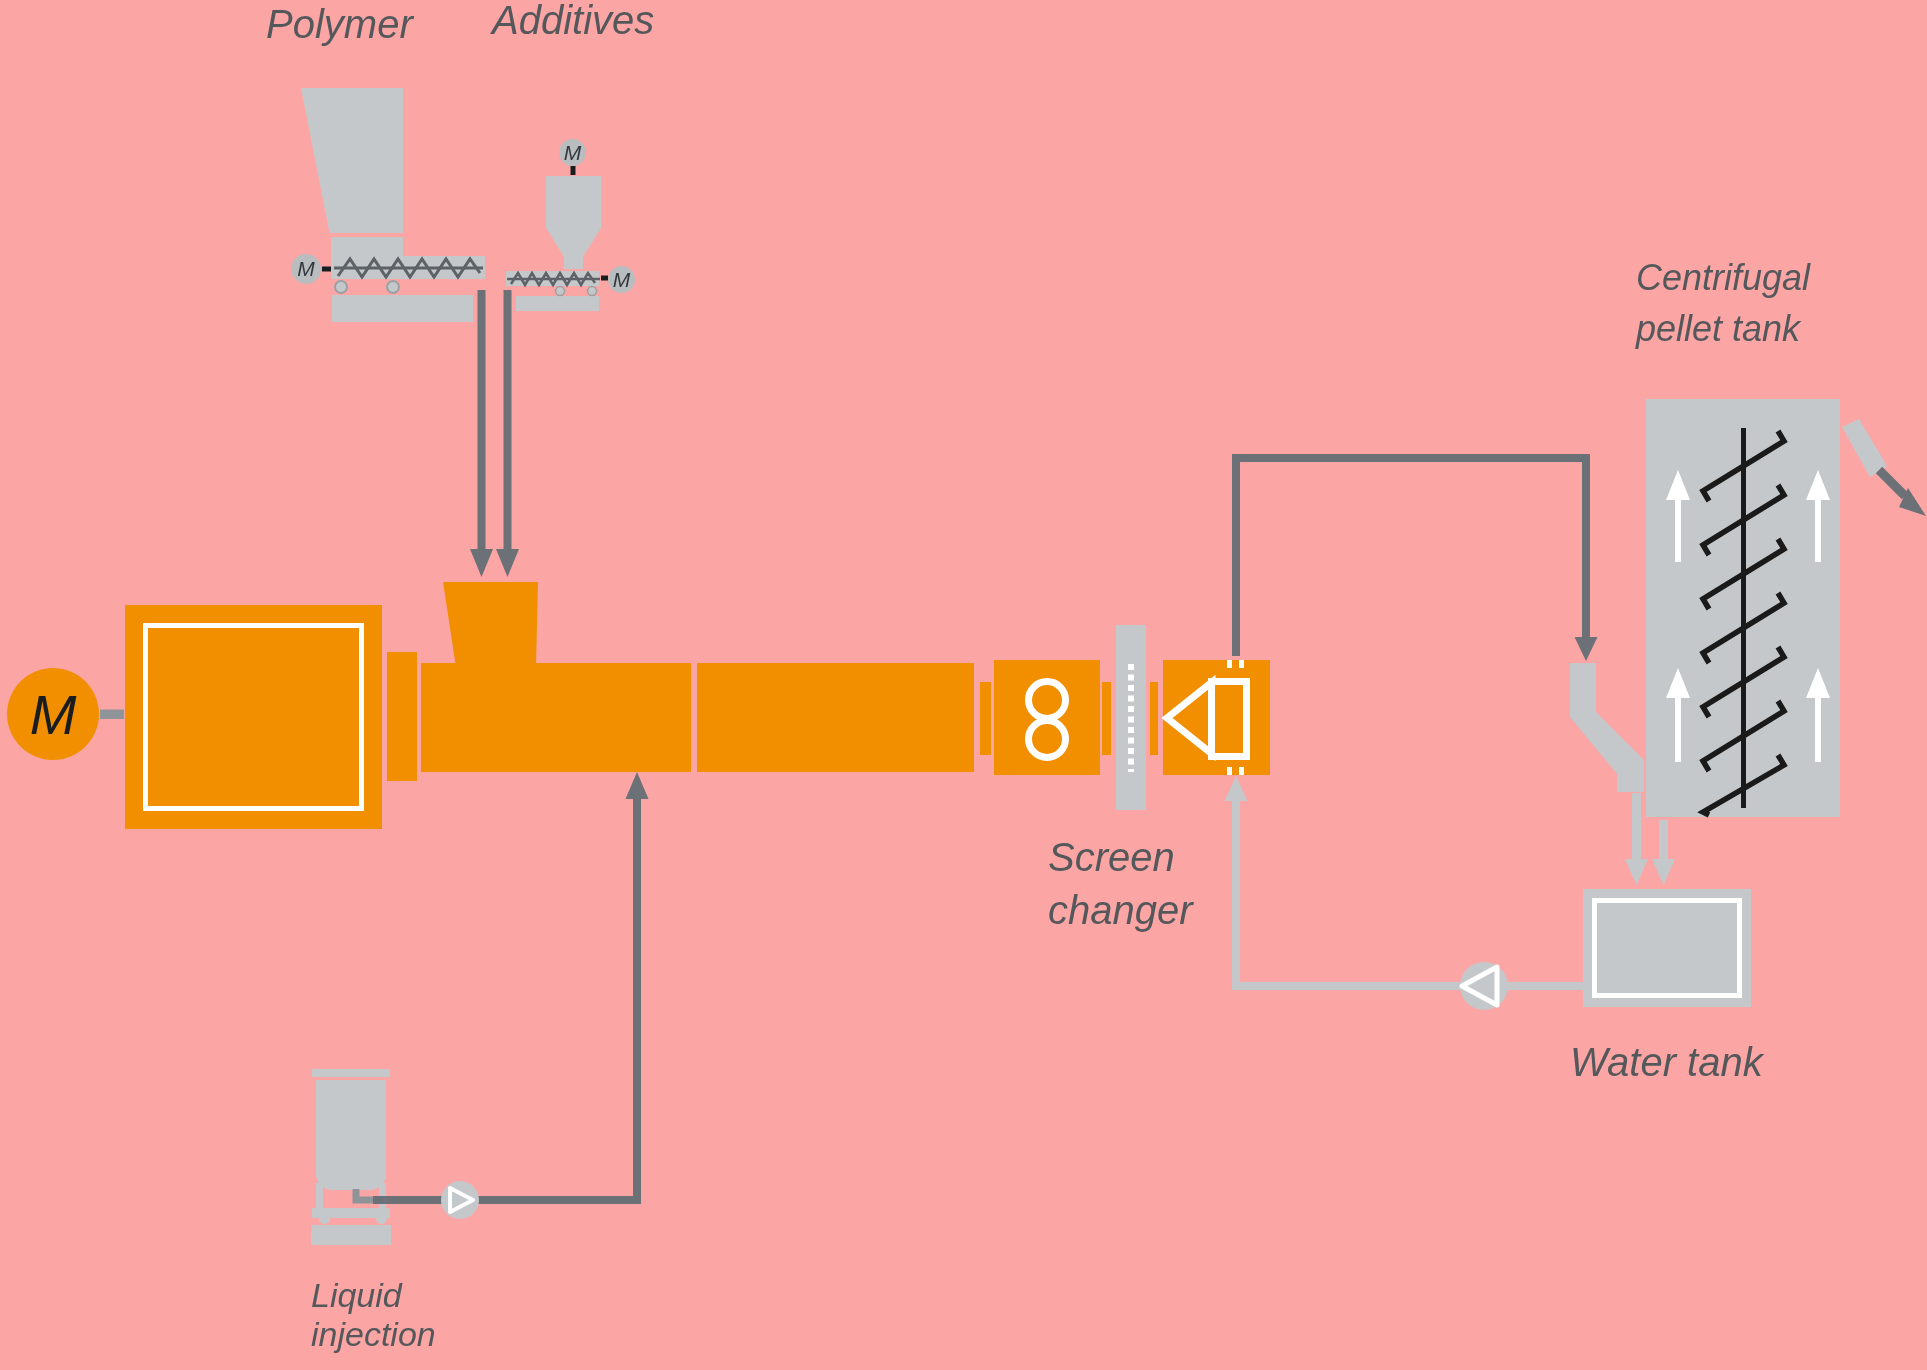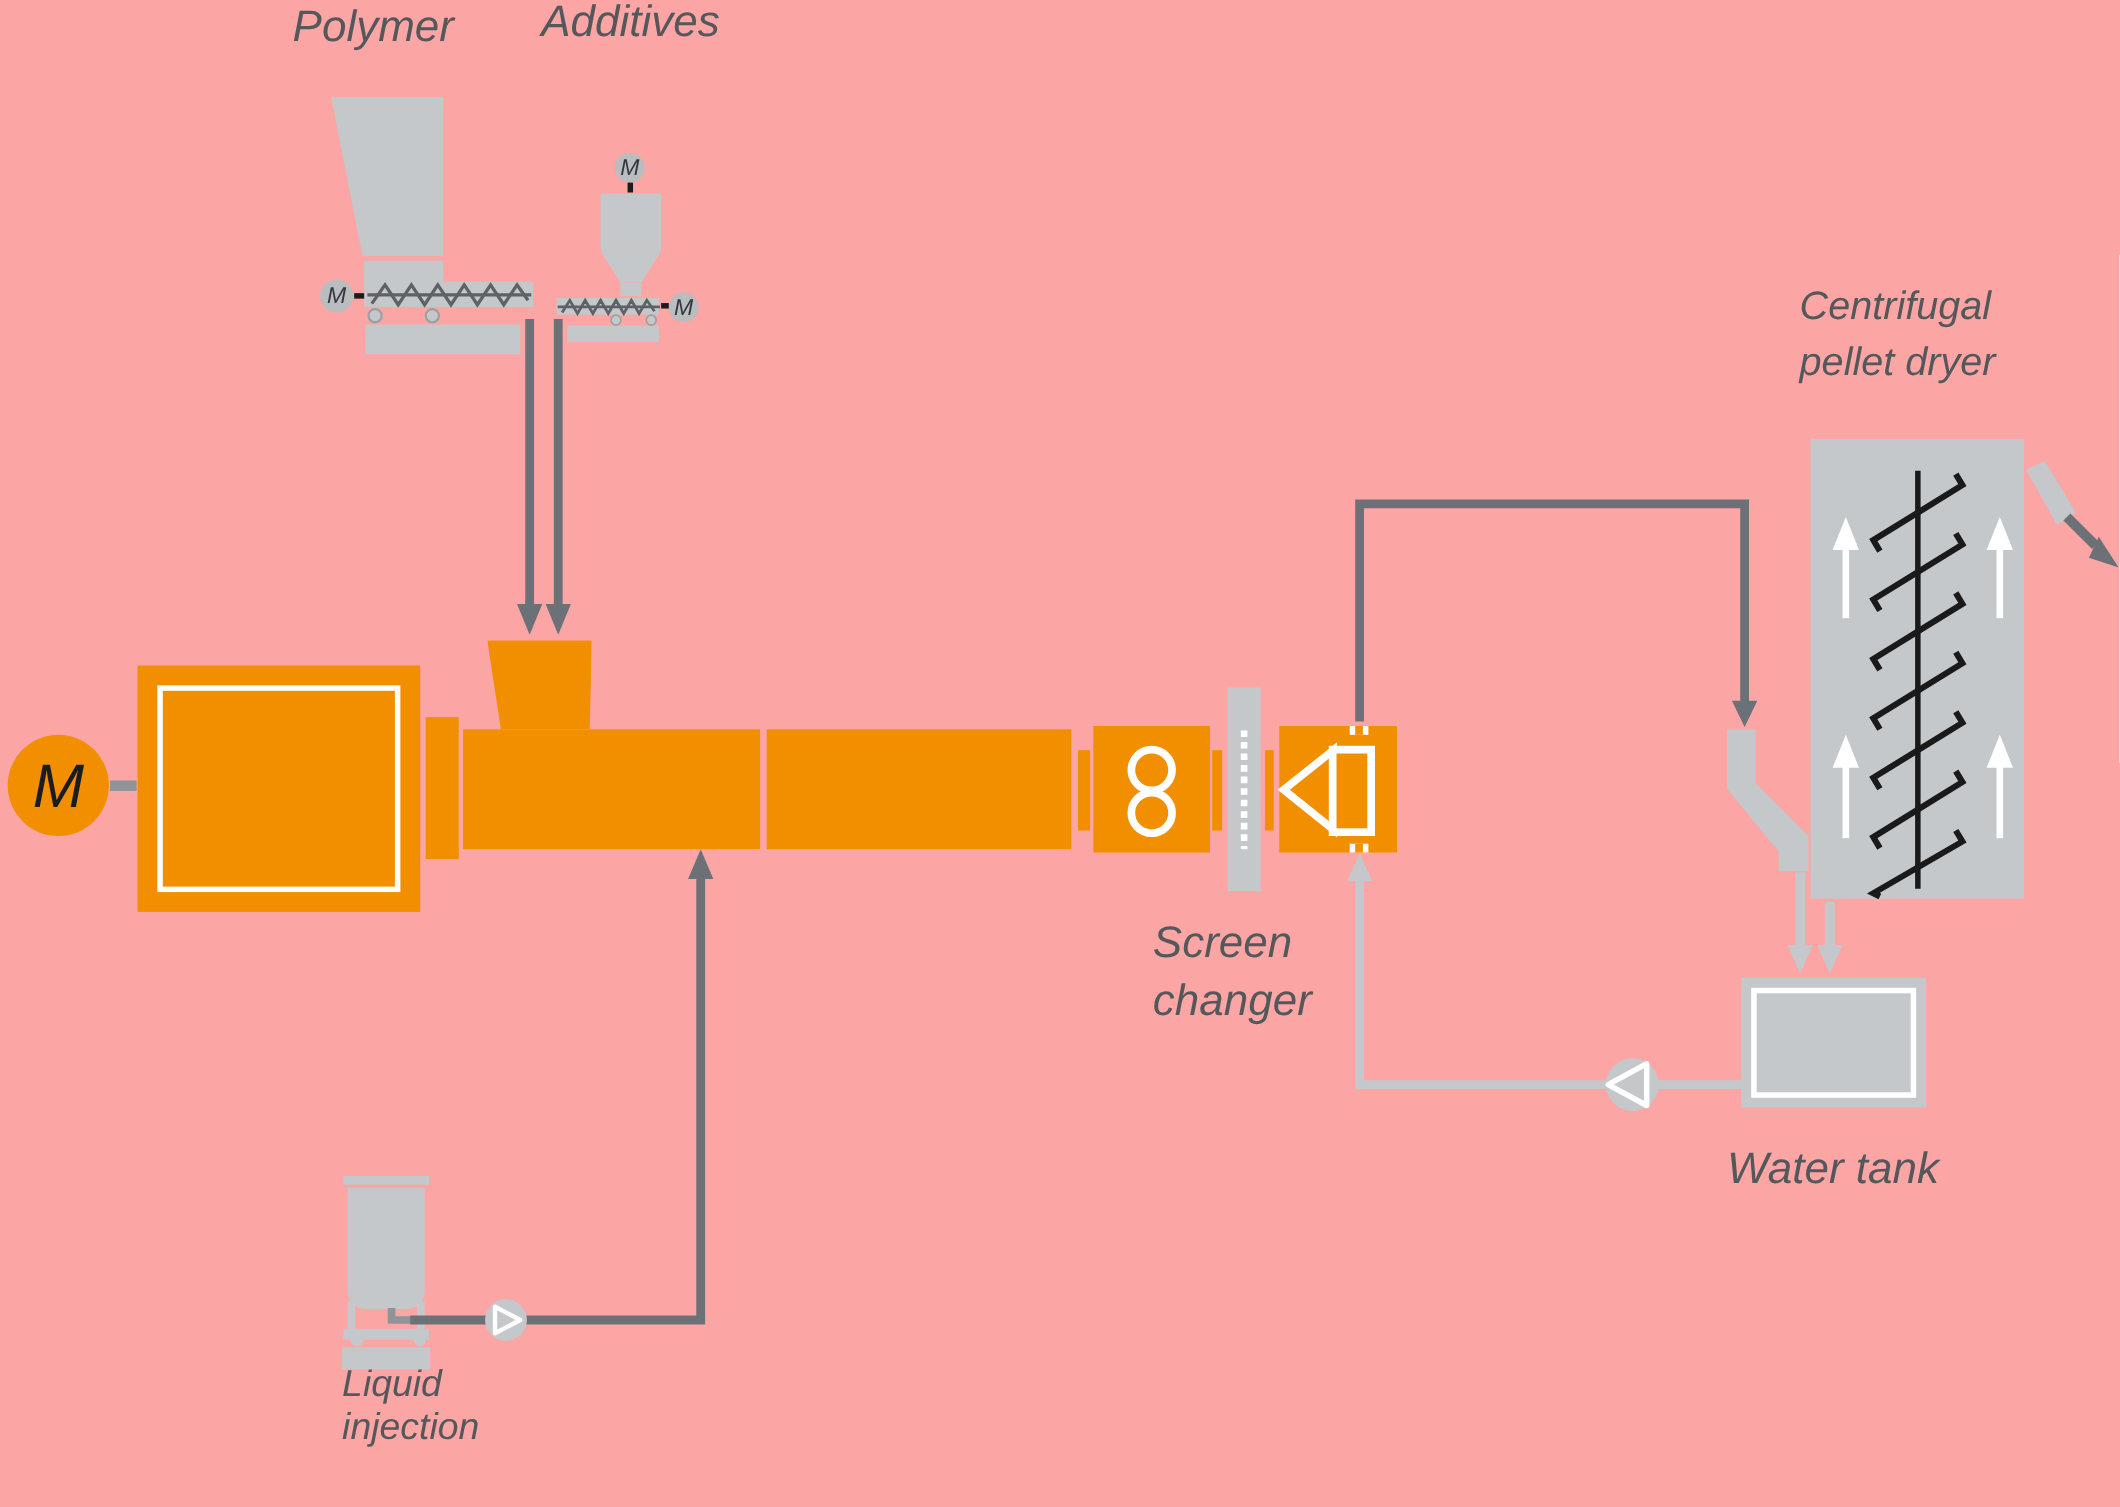--- a/index.html
+++ b/index.html
@@ -23,25 +23,25 @@
 <div id="canvas">
 
   <div class="label" style="left:266px;top:-2px;"><span>Polymer</span></div>
   <div class="label" style="left:492px;top:-6px;"><span>Additives</span></div>
 
 
 
   <div class="label" style="left:1048px;top:831px;"><span>Screen</span><br><span>changer</span></div>
 
 
-  <div class="label" style="left:1636px;top:252px;font-size:36px;line-height:51px;"><span>Centrifugal</span><br><span>pellet dryer</span></div>
+  <div class="label" style="left:1636px;top:252px;font-size:36px;line-height:51px;"><span>Centrifugal</span><br><span>pellet tank</span></div>
 
   <div class="label" style="left:1570px;top:1036px;"><span>Water tank</span></div>
 
-  <div class="label-sm" style="left:311px;top:1239px;"><span>Liquid</span><br><span>injection</span></div>
+  <div class="label-sm" style="left:311px;top:1276px;"><span>Liquid</span><br><span>injection</span></div>
 
   <div class="abs lgray block" style="left:301px;top:88px;width:102px;height:145px;clip-path:polygon(0 0,100% 0,100% 100%,28% 100%);"></div>
   <div class="abs lgray block" style="left:331px;top:237px;width:72px;height:42px;"></div>
   <div class="abs lgray block" style="left:403px;top:256px;width:82px;height:23px;"></div>
   <div class="abs lgray block" style="left:332px;top:295px;width:141px;height:27px;"></div>
   <div class="mbadge" style="left:291px;top:254px;width:30px;height:30px;z-index:2;">
       <span>M</span>
     </div>
 
   <div class="mbadge" style="left:559px;top:139px;width:27px;height:27px;z-index:2;">

